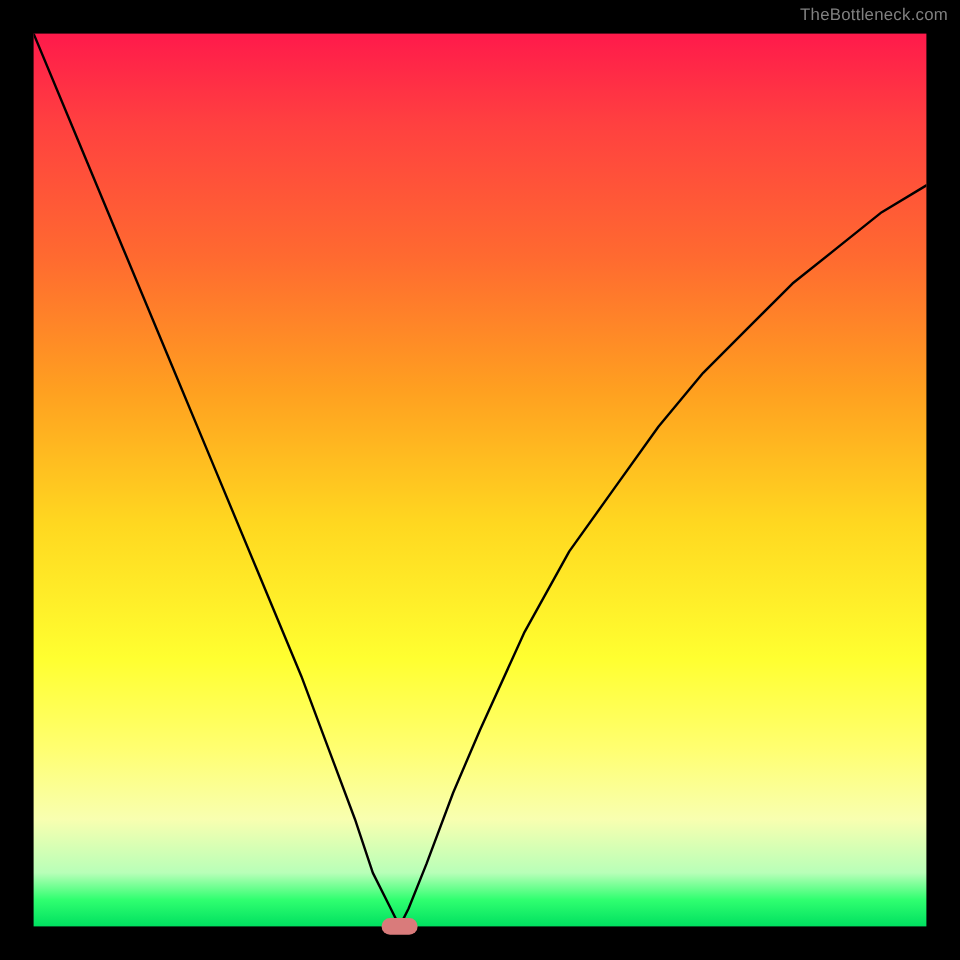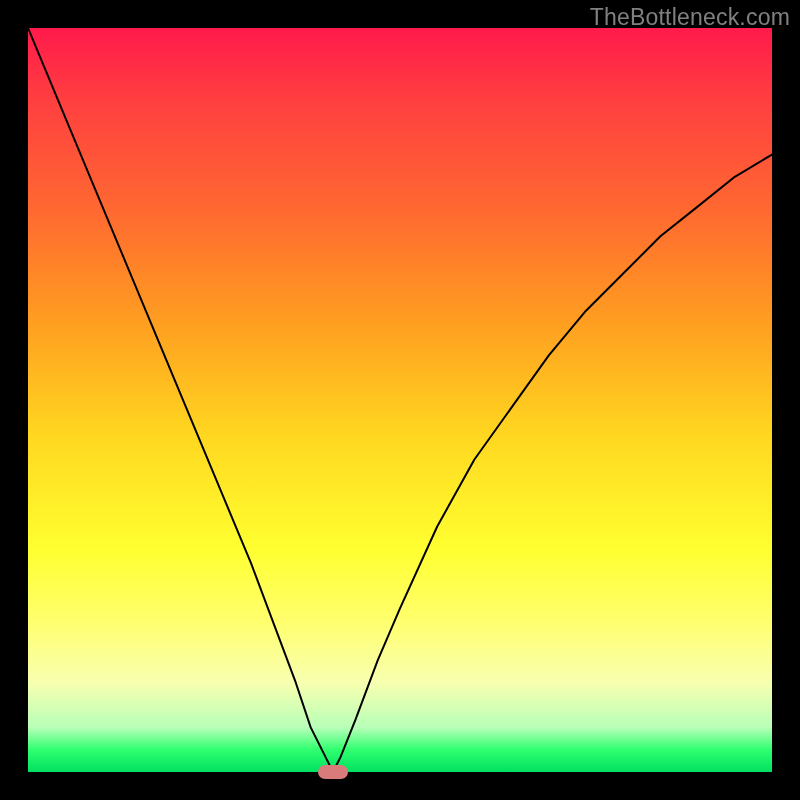--- a/index.html
+++ b/index.html
@@ -47,21 +47,21 @@
   .marker {
     position: absolute;
     border-radius: 8px;
     background: #d97b7b;
   }
   .watermark {
     position: absolute;
     top: 4px;
     right: 10px;
     color: #808080;
-    font-size: 23px;
+    font-size: 14px;
     font-weight: 500;
     letter-spacing: 0.2px;
   }
 </style>
 </head>
 <body>
 
 <div class="frame"></div>
 
 <div class="plot-area">

